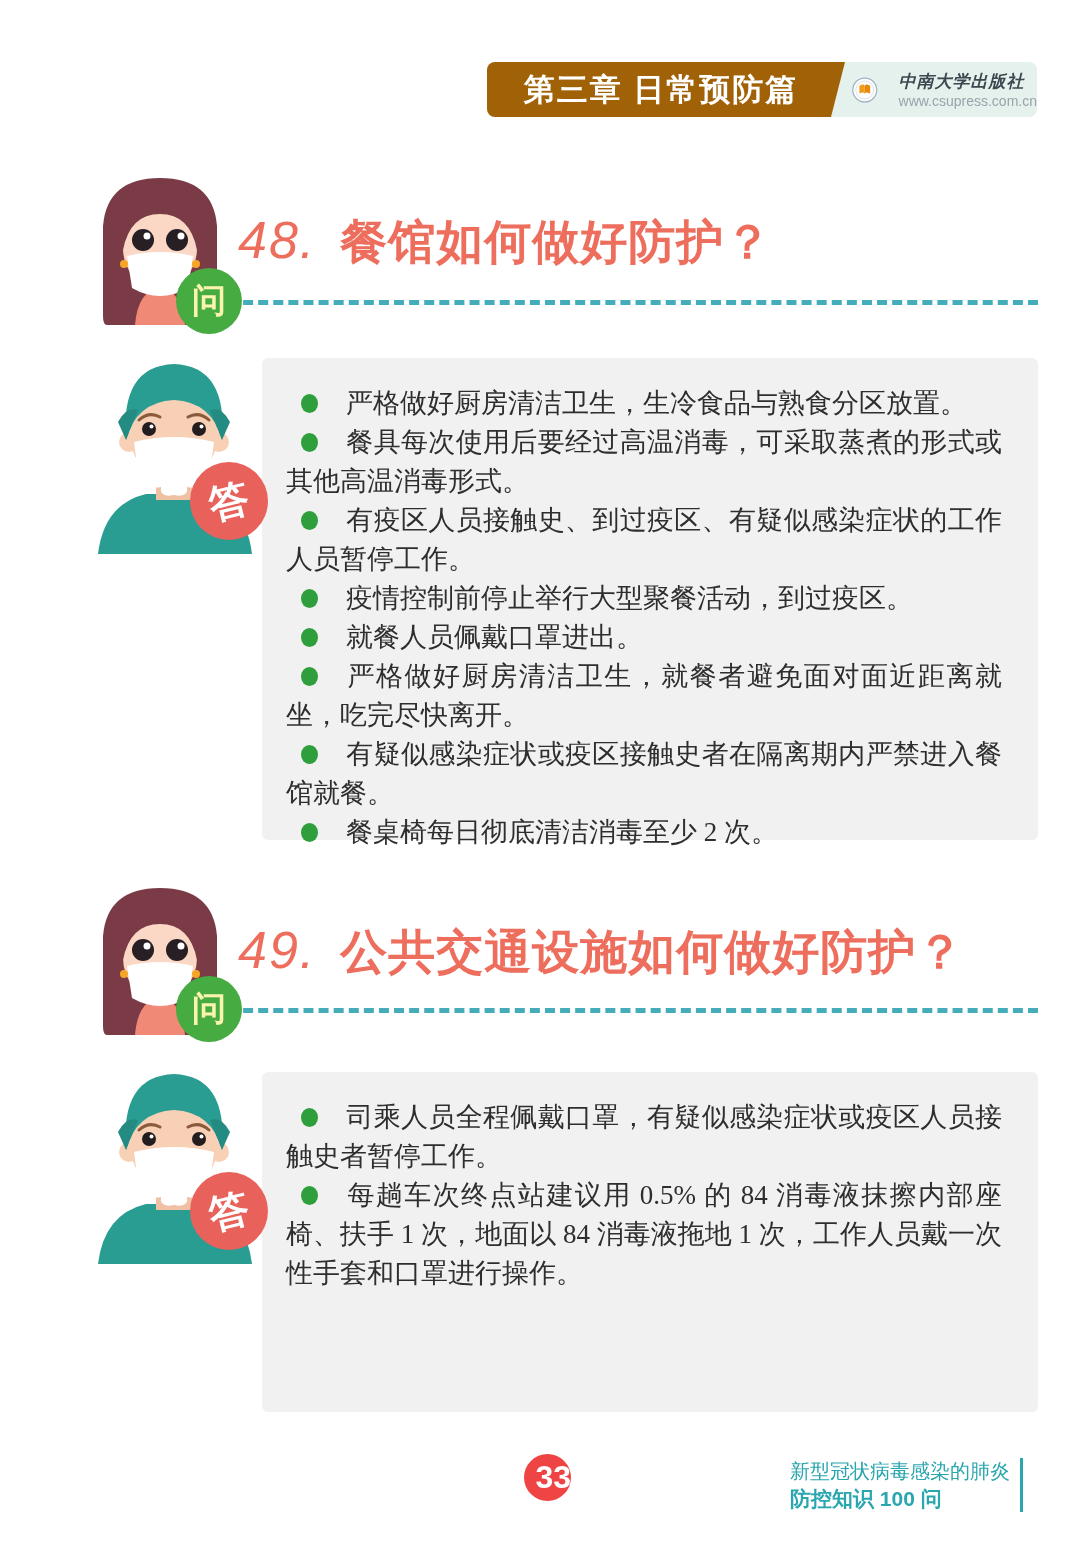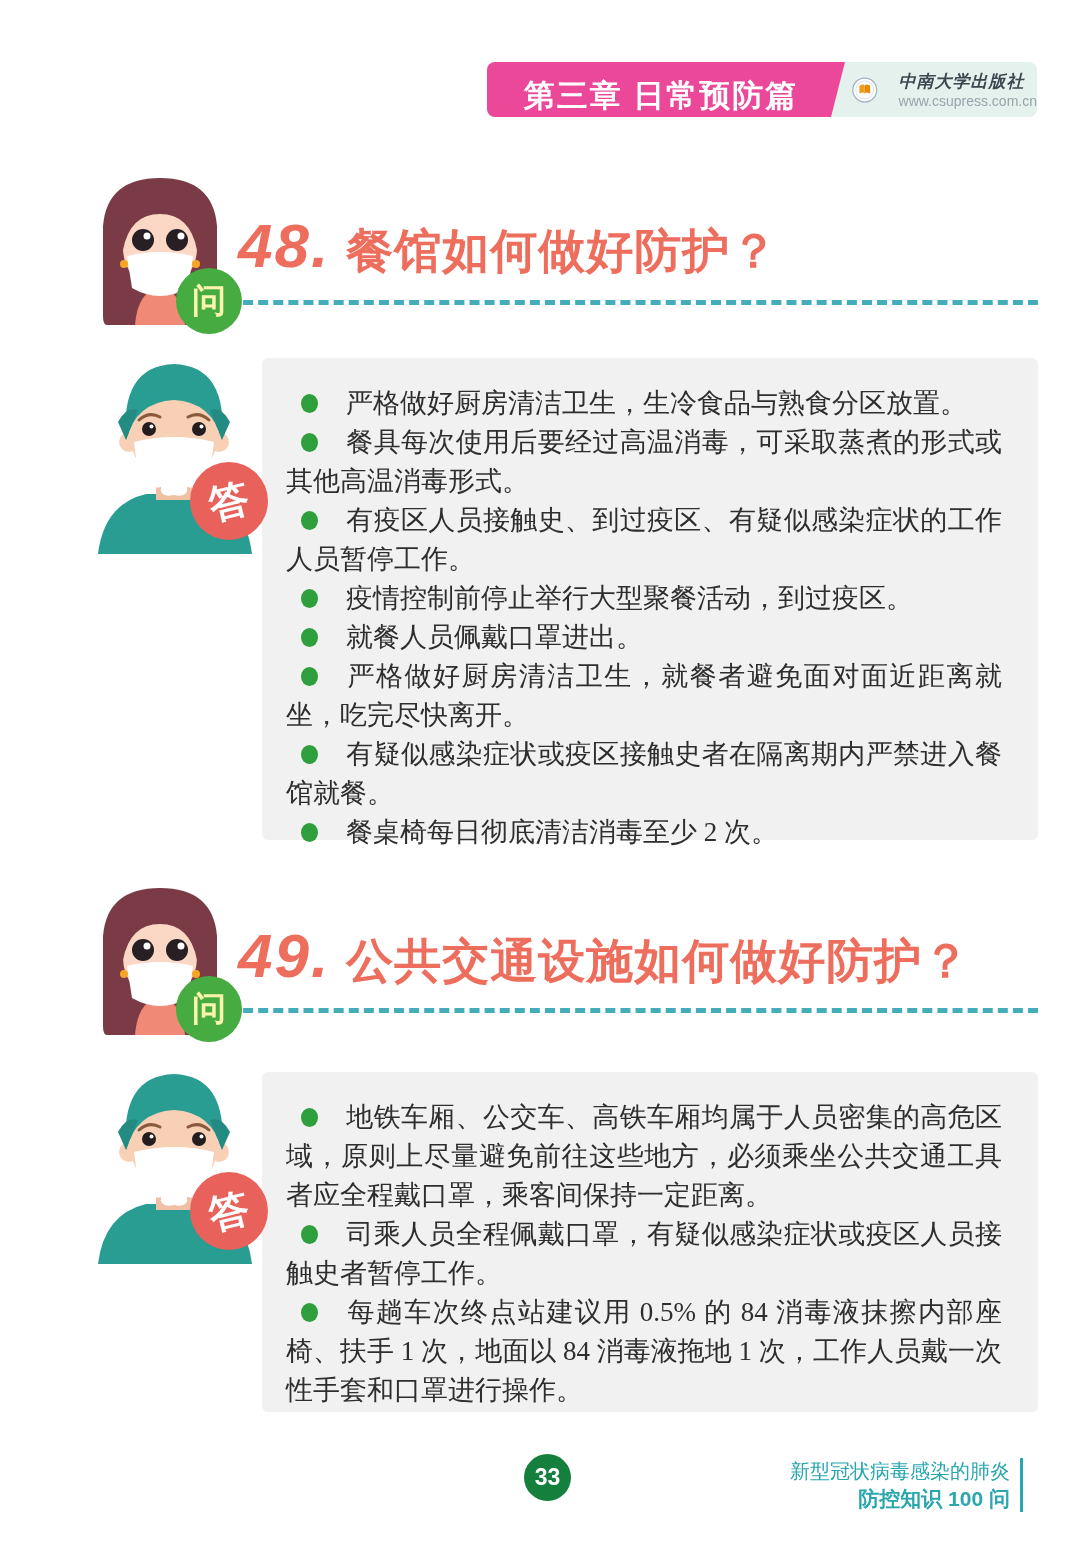--- a/index.html
+++ b/index.html
@@ -10,23 +10,23 @@
     background:#ffffff; overflow:hidden;
   }
 
   
   .header-band {
     position:absolute; left:487px; top:62px; width:550px; height:55px;
     background:#e4f1ec; border-radius:8px; overflow:hidden;
   }
   .chapter-band {
     position:absolute; left:0; top:0; bottom:0; width:358px;
-    background:#ec4899;
+    background:#a16207;
     clip-path:polygon(0 0, 100% 0, calc(100% - 14px) 100%, 0 100%);
-    display:flex; align-items:flex-end; justify-content:center;
+    display:flex; align-items:center; justify-content:center;
   }
   .chapter-band span {
     color:#ffffff; font-family:"Liberation Sans","DejaVu Sans",sans-serif;
     font-weight:bold; font-size:31px; letter-spacing:2px; padding-right:10px;
   }
   .publisher {
     position:absolute; right:0; top:0; bottom:0; width:190px;
     display:flex; align-items:center; gap:20px; padding-left:4px;
   }
   .publisher-text .pub-name {
@@ -55,21 +55,21 @@
   .badge.ans.a1 { left:190px; top:462px; }
   .badge.ans.a2 { left:190px; top:1172px; }
 
   .q-heading {
     position:absolute; left:238px; display:flex; align-items:baseline;
     color:#ee6e5e; font-family:"Liberation Sans","DejaVu Sans",sans-serif;
     white-space:nowrap; z-index:2;
   }
   .q-heading.q1 { top:210px; }
   .q-heading.q2 { top:920px; }
-  .q-heading .q-num { font-size:62px; font-weight:700; font-style:italic; letter-spacing:2px; margin-right:16px; }
+  .q-heading .q-num { font-size:52px; font-weight:400; font-style:italic; letter-spacing:2px; margin-right:24px; }
   .q-heading .q-title { font-size:47px; font-weight:800; letter-spacing:1px; }
 
   .dash-line { position:absolute; left:228px; width:810px; height:0; border-top:5px dashed #44adb9; z-index:1; }
   .dash-line.d1 { top:300px; }
   .dash-line.d2 { top:1008px; }
 
   
   .a-avatar { position:absolute; width:178px; height:204px; }
   .a-avatar.a1 { left:86px; top:350px; }
   .a-avatar.a2 { left:86px; top:1060px; }
@@ -83,26 +83,26 @@
   .answer-box.a2 { top:1072px; height:340px; }
   .answer-box p { margin:0; }
   .answer-box p::before {
     content:""; display:inline-block; width:17px; height:19px;
     background:#2f9e3c; border-radius:50%; margin:0 28px -1px 15px;
   }
 
   
   .page-num {
     position:absolute; left:524px; top:1454px; width:47px; height:47px;
-    border-radius:50%; background:#15803d; color:#ffffff;
+    border-radius:50%; background:#ef4444; color:#ffffff;
     font-family:"Liberation Sans","DejaVu Sans",sans-serif; font-weight:bold;
-    font-size:23px; display:flex; align-items:center; justify-content:center;
+    font-size:32px; display:flex; align-items:center; justify-content:flex-end;
   }
   .book-title {
-    position:absolute; right:57px; top:1458px; text-align:right;
+    position:absolute; right:57px; top:1458px; text-align:left;
     color:#2aa6ae; border-right:3px solid #2aa6ae; padding-right:10px;
     font-family:"Liberation Sans","DejaVu Sans",sans-serif; line-height:27px;
   }
   .book-title .bt1 { font-size:20px; }
   .book-title .bt2 { font-size:21px; font-weight:bold; }
 </style>
 </head>
 <body>
 
 <div class="page">
@@ -216,21 +216,20 @@
     <circle cx="113" cy="79" r="7" fill="#241d20"></circle>
     <circle cx="65.5" cy="76.5" r="2" fill="#ffffff"></circle>
     <circle cx="115.5" cy="76.5" r="2" fill="#ffffff"></circle>
     <path d="M48,92 Q88,82 128,92 L124,122 Q121,131 111,128 Q114,140 101,137 Q103,148 88,145 Q73,148 75,137 Q62,140 65,128 Q55,131 52,122 Z" fill="#ffffff"></path>
   </svg>
   <div class="badge ans a2">
     <span>答</span>
   </div>
   <div class="answer-box a2">
 
-  <p>地铁车厢、公交车、高铁车厢均属于人员密集的高危区域，原则上尽量避免前往这些地方，必须乘坐公共交通工具者应全程戴口罩，乘客间保持一定距离。</p>
       <p>司乘人员全程佩戴口罩，有疑似感染症状或疫区人员接触史者暂停工作。</p>
       <p>每趟车次终点站建议用 0.5% 的 84 消毒液抹擦内部座椅、扶手 1 次，地面以 84 消毒液拖地 1 次，工作人员戴一次性手套和口罩进行操作。</p>
     </div>
 
   <div class="page-num">
     <span>33</span>
   </div>
   <div class="book-title">
     <div class="bt1">新型冠状病毒感染的肺炎</div>
     <div class="bt2">防控知识 100 问</div>

